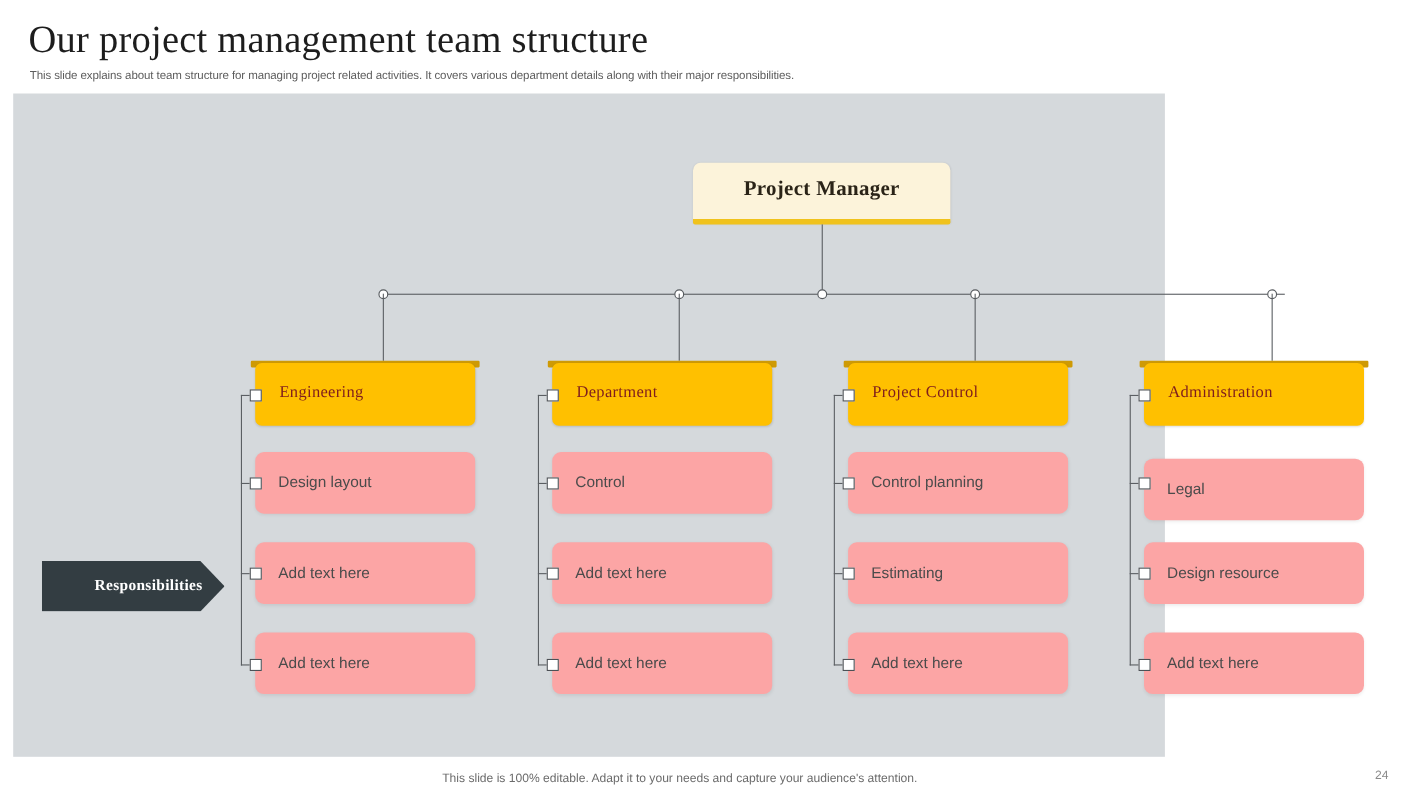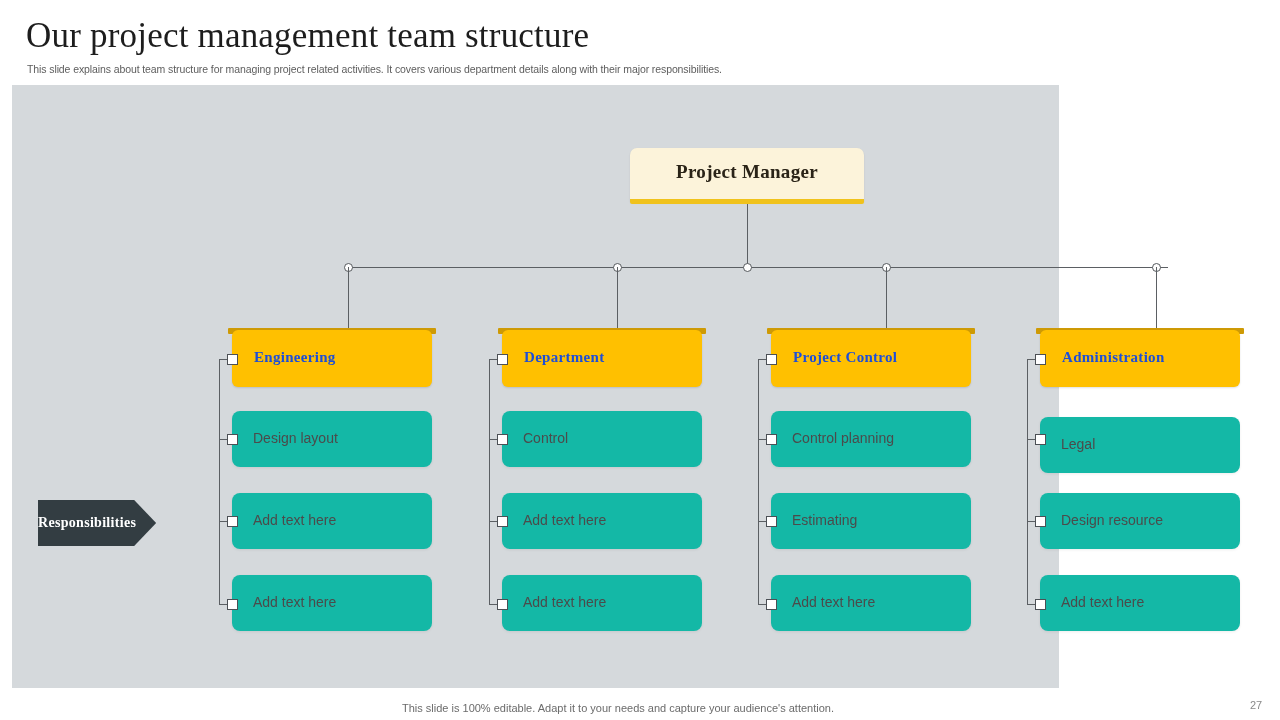--- a/index.html
+++ b/index.html
@@ -148,32 +148,32 @@
     width: 208px;
     height: 6px;
     background: #ce9a05;
     border-radius: 1px;
   }
   .dept-head-label {
     position: absolute;
     left: 22px;
     top: 19px;
     font-family: "Liberation Serif", serif;
-    font-weight: bold;
+    font-weight: normal;
     font-size: 15px;
-    color: #1d4ed8;
+    color: #7f1d1d;
     letter-spacing: 0.3px;
     white-space: nowrap;
   }
 
   .resp-box {
     position: absolute;
     width: 200px;
     height: 56px;
-    background: #14b8a6;
+    background: #fca5a5;
     border-radius: 8px;
     box-shadow: 0 1px 3px rgba(0,0,0,0.07);
   }
   .resp-box-label {
     position: absolute;
     left: 21px;
     top: 19px;
     font-size: 14px;
     color: #4b4b4b;
     white-space: nowrap;
@@ -333,20 +333,20 @@
     <div class="col-stub" style="left:1015px; top:436px; width:13px;"></div>
     <div class="sq-marker" style="left:1023px; top:431px;"></div>
 
     <div class="resp-box" style="left:1028px; top:490px;">
       <div class="resp-box-label">Add text here</div>
     </div>
     <div class="col-stub" style="left:1015px; top:519px; width:13px;"></div>
     <div class="sq-marker" style="left:1023px; top:514px;"></div>
   </div>
 
-  <div class="tag-arrow" style="left:26px; top:415px;">
+  <div class="tag-arrow" style="left:26px; top:425px;padding-left:48px;">
     <span>Responsibilities</span>
   </div>
 
 </div>
 
 <div class="footer-note">This slide is 100% editable. Adapt it to your needs and capture your audience's attention.</div>
-<div class="page-number">27</div>
+<div class="page-number">24</div>
 
 </body></html>

